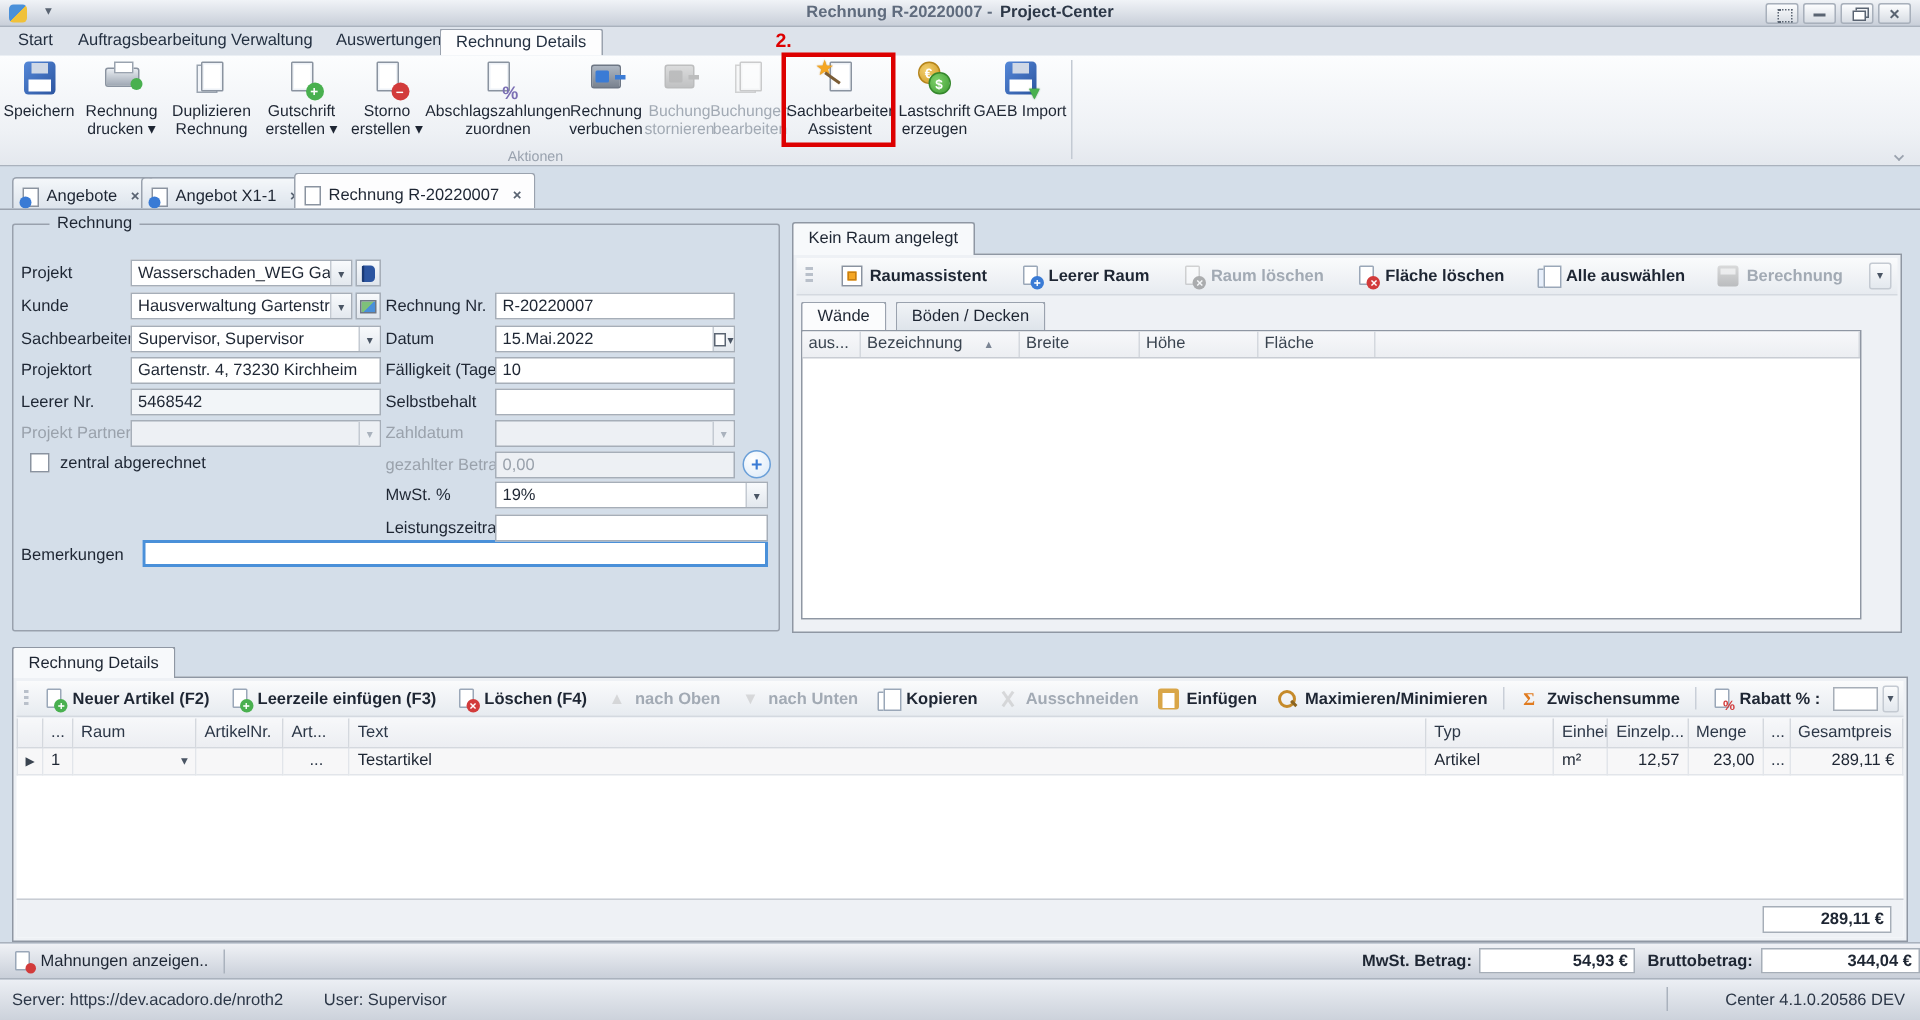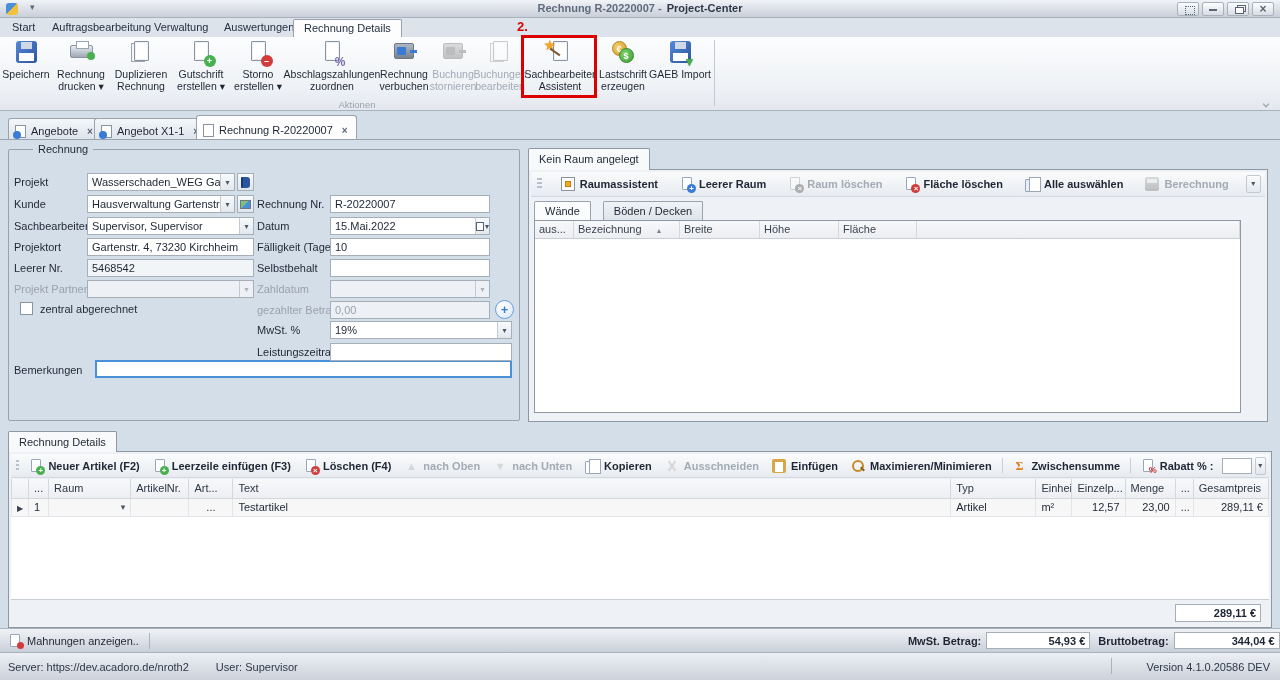--- a/index.html
+++ b/index.html
@@ -152,21 +152,21 @@
   .mi.sig { color:#e07b1f; font:bold 12px/14px "Liberation Serif",serif; text-align:center; } .mi.sig::after { content:"Σ"; }
   .mi.up { color:#b0b8c2; font:bold 11px/14px "Liberation Sans",sans-serif; text-align:center; } .mi.up::after { content:"⬆"; content:"▲"; }
   .mi.dn { color:#b0b8c2; font:bold 11px/14px "Liberation Sans",sans-serif; text-align:center; } .mi.dn::after { content:"▼"; }
   .mi.cut::before, .mi.cut::after { content:""; position:absolute; left:6px; top:1px; width:2px; height:12px; background:#b0b8c2; }
   .mi.cut::before { transform:rotate(35deg); } .mi.cut::after { transform:rotate(-35deg); }
   .mi.pctbadge::after { content:"%"; position:absolute; right:-2px; bottom:-2px; color:#d23b3b; font:bold 9px/9px "Liberation Sans",sans-serif; }
   .mi.reddot::after { content:""; position:absolute; right:-2px; bottom:-1px; width:7px; height:7px; border-radius:50%; background:#d23b3b; }
 
   
   .subtabs { position:absolute; left:5px; top:31px; height:20px; display:flex; }
-  .stab { height:20px; padding:3px 10px 0; background:linear-gradient(#f0f3f6,#dde3ea); border:1px solid #9aa2ae; border-bottom:none; border-radius:2px 2px 0 0; margin-right:12px; }
+  .stab { height:20px; padding:3px 10px 0; background:linear-gradient(#f0f3f6,#dde3ea); border:1px solid #9aa2ae; border-bottom:none; border-radius:2px 2px 0 0; margin-right:6px; }
   .stab.active { background:#fbfcfd; }
   .rgrid { position:absolute; left:5px; top:50px; width:707px; bottom:8px; border:1px solid #8f97a3; background:#fff; }
   .rgrid-head { display:flex; height:18px; background:linear-gradient(#f7f8fa,#eceef2); border-bottom:1px solid #c8ccd3; color:#3a4450; }
   .rgh { padding:2px 4px; border-right:1px solid #d4d8de; white-space:nowrap; overflow:hidden; }
   .sort::after { content:"▲"; font-size:7px; color:#7b8violet
 594; color:#7b8594; margin-left:14px; }
 
   
   .detpanel { position:absolute; left:8px; top:291px; width:1264px; height:197px; }
   .dp-tab { position:absolute; left:0; top:0; height:21px; padding:4px 10px 0; background:#f7f9fb; border:1px solid #8f97a3; border-bottom:none; border-radius:2px 2px 0 0; z-index:2; }
@@ -603,16 +603,16 @@
     <span class="sum-label" style="margin-left:8px">Bruttobetrag:</span>
     <span class="sum-box" style="width:106px;margin-left:5px">344,04 €</span>
   </div>
 
   <div class="statusbar">
     <div class="lft">
       <span>Server: https://dev.acadoro.de/nroth2</span>
       <span>User: Supervisor</span>
     </div>
     <span class="ssep"></span>
-    <div class="rgt">Version 4.1.0.20586 DEV</div>
+    <div class="rgt">Center 4.1.0.20586 DEV</div>
   </div>
 
 </div>
 
 </body></html>

